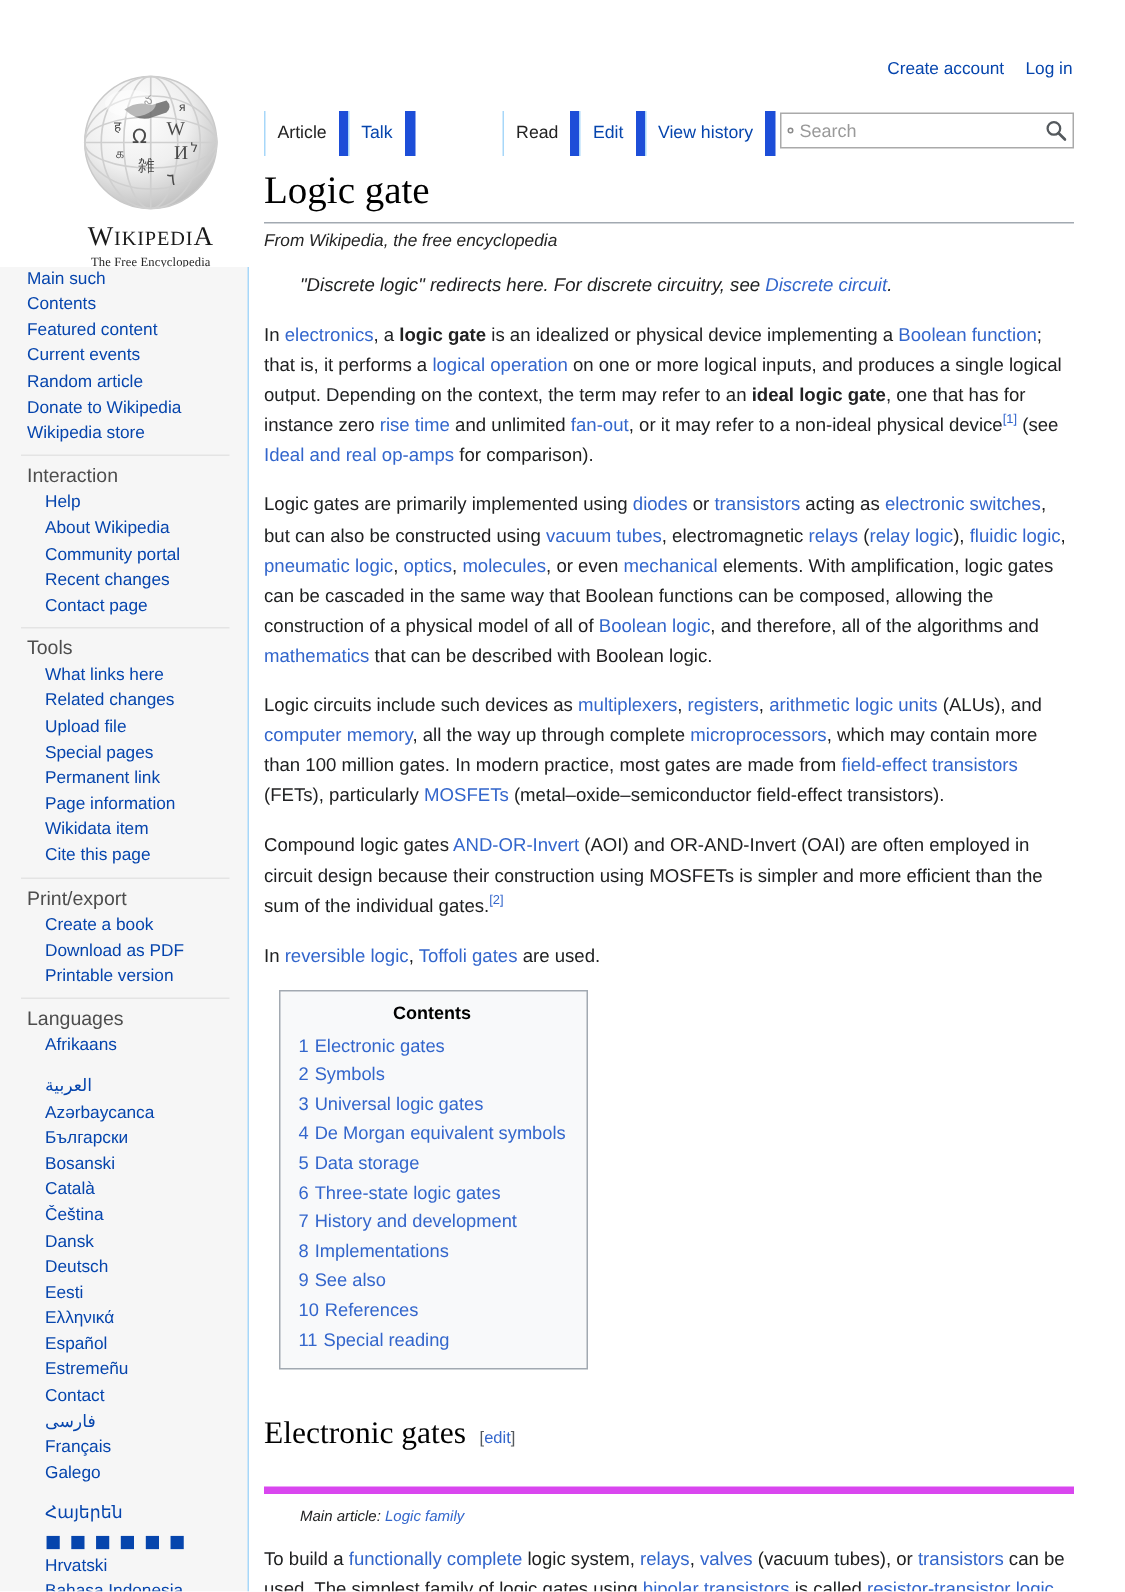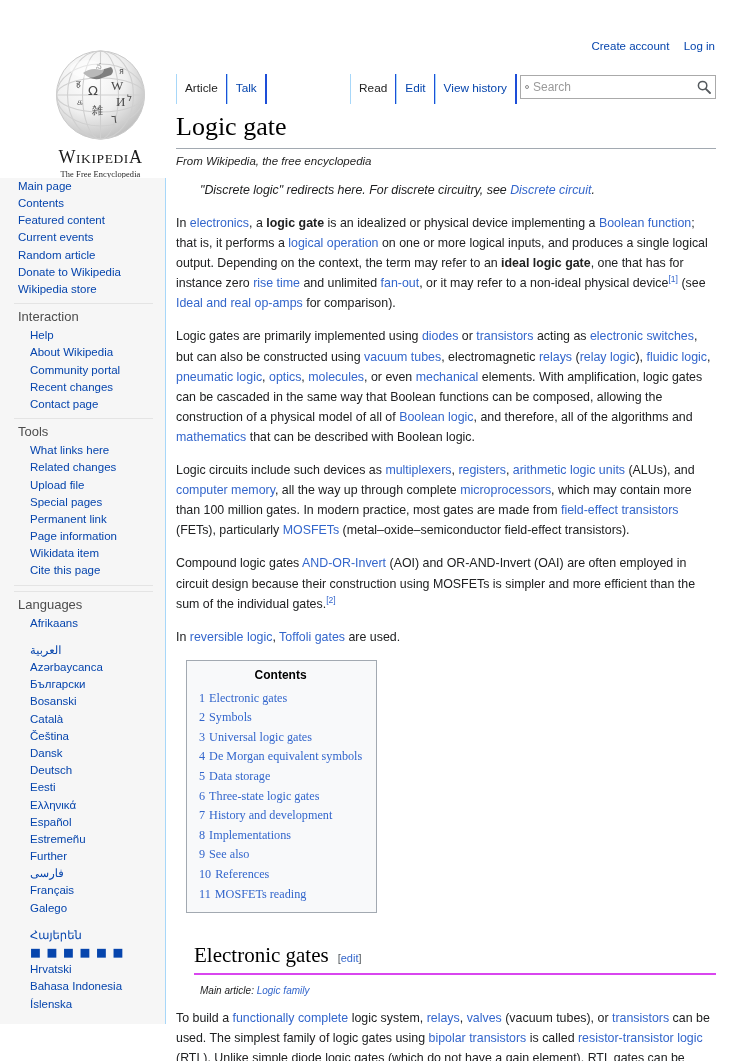--- a/index.html
+++ b/index.html
@@ -119,21 +119,21 @@
   }
   #tabs-left { left: 0; }
   #tabs-right { right: 200px; }
   .tab {
     display: flex; align-items: center;
     padding: 0 8px;
     font-size: 11.8px;
     color: #0645ad;
     text-decoration: none;
     border-left: 1px solid #a7d7f9;
-    border-right: 2px solid #1d4ed8;
+    border-right: 7px solid #1d4ed8;
     background: #ffffff;
     margin-right: -1px;
     line-height: 1;
   }
   .tab.selected { color: #222222; }
   #tab-filler {
     position: absolute;
     left: 0; top: 0;
     width: 540px; height: 30px;
     border-bottom: 1px solid #a7d7f9;
@@ -229,33 +229,32 @@
     color: #000;
     margin-bottom: 5px;
   }
   #toc ul { list-style: none; margin: 0; padding: 0; }
   #toc li { margin: 0; padding: 0.8px 0; }
   #toc li a {
     font-size: 12.2px;
     color: #3366cc;
     text-decoration: none;
     white-space: nowrap;
-    font-family: Liberation Serif, serif;
   }
   #toc .tocnumber { margin-right: 4px; }
 
   
   h2.section {
     font-family: "Liberation Serif", serif;
     font-size: 21px;
     font-weight: normal;
     color: #000;
-    margin: 12px 0 0 18px;
-    padding-bottom: 3px;
-    border-bottom: 2px solid #d946ef;
+    margin: 12px 0 0 0;
+    padding-bottom: 21px;
+    border-bottom: 5px solid #d946ef;
     line-height: 1.35;
   }
   .editsection {
     font-family: "Liberation Sans", sans-serif;
     font-size: 11px;
     color: #54595d;
     margin-left: 9px;
     white-space: nowrap;
   }
   .editsection a { color: #3366cc; text-decoration: none; }
@@ -317,21 +316,21 @@
       </div>
       <div class="tagline">The Free Encyclopedia</div>
     </div>
   </div>
 
   <div id="sidebar">
 
     <div class="portal">
       <ul id="nav-main">
           <li>
-            <a href="#">Main page</a>
+            <a href="#">Main such</a>
           </li>
           <li>
             <a href="#">Contents</a>
           </li>
           <li>
             <a href="#">Featured content</a>
           </li>
           <li>
             <a href="#">Current events</a>
           </li>
@@ -394,20 +393,34 @@
           <li>
             <a href="#">Wikidata item</a>
           </li>
           <li>
             <a href="#">Cite this page</a>
           </li>
         </ul>
     </div>
     <div class="portal-sep"></div>
 
+    <div class="portal indent">
+      <div class="portal-heading">Print/export</div>
+      <ul id="nav-print">
+          <li>
+            <a href="#">Create a book</a>
+          </li>
+          <li>
+            <a href="#">Download as PDF</a>
+          </li>
+          <li>
+            <a href="#">Printable version</a>
+          </li>
+        </ul>
+    </div>
     <div class="portal-sep"></div>
 
     <div class="portal indent">
       <div class="portal-heading">Languages</div>
       <ul id="nav-langs">
           <li>
             <a href="#">Afrikaans</a>
           </li>
           <li class="lang-gap"></li>
           <li>
@@ -440,21 +453,21 @@
           <li>
             <a href="#">Ελληνικά</a>
           </li>
           <li>
             <a href="#">Español</a>
           </li>
           <li>
             <a href="#">Estremeñu</a>
           </li>
           <li>
-            <a href="#">Further</a>
+            <a href="#">Contact</a>
           </li>
           <li>
             <a href="#">فارسی</a>
           </li>
           <li>
             <a href="#">Français</a>
           </li>
           <li>
             <a href="#">Galego</a>
           </li>
@@ -524,21 +537,21 @@
           <li><a href="#"><span class="tocnumber">1</span><span class="toctext">Electronic gates</span></a></li>
           <li><a href="#"><span class="tocnumber">2</span><span class="toctext">Symbols</span></a></li>
           <li><a href="#"><span class="tocnumber">3</span><span class="toctext">Universal logic gates</span></a></li>
           <li><a href="#"><span class="tocnumber">4</span><span class="toctext">De Morgan equivalent symbols</span></a></li>
           <li><a href="#"><span class="tocnumber">5</span><span class="toctext">Data storage</span></a></li>
           <li><a href="#"><span class="tocnumber">6</span><span class="toctext">Three-state logic gates</span></a></li>
           <li><a href="#"><span class="tocnumber">7</span><span class="toctext">History and development</span></a></li>
           <li><a href="#"><span class="tocnumber">8</span><span class="toctext">Implementations</span></a></li>
           <li><a href="#"><span class="tocnumber">9</span><span class="toctext">See also</span></a></li>
           <li><a href="#"><span class="tocnumber">10</span><span class="toctext">References</span></a></li>
-          <li><a href="#"><span class="tocnumber">11</span><span class="toctext">MOSFETs reading</span></a></li>
+          <li><a href="#"><span class="tocnumber">11</span><span class="toctext">Special reading</span></a></li>
         </ul>
     </div>
 
     <h2 class="section">
       <span>Electronic gates</span><span class="editsection"><span>[</span><a href="#">edit</a><span>]</span></span>
     </h2>
 
     <div class="mainarticle">
       <span>Main article: </span><a class="wl" href="#">Logic family</a>
     </div>

